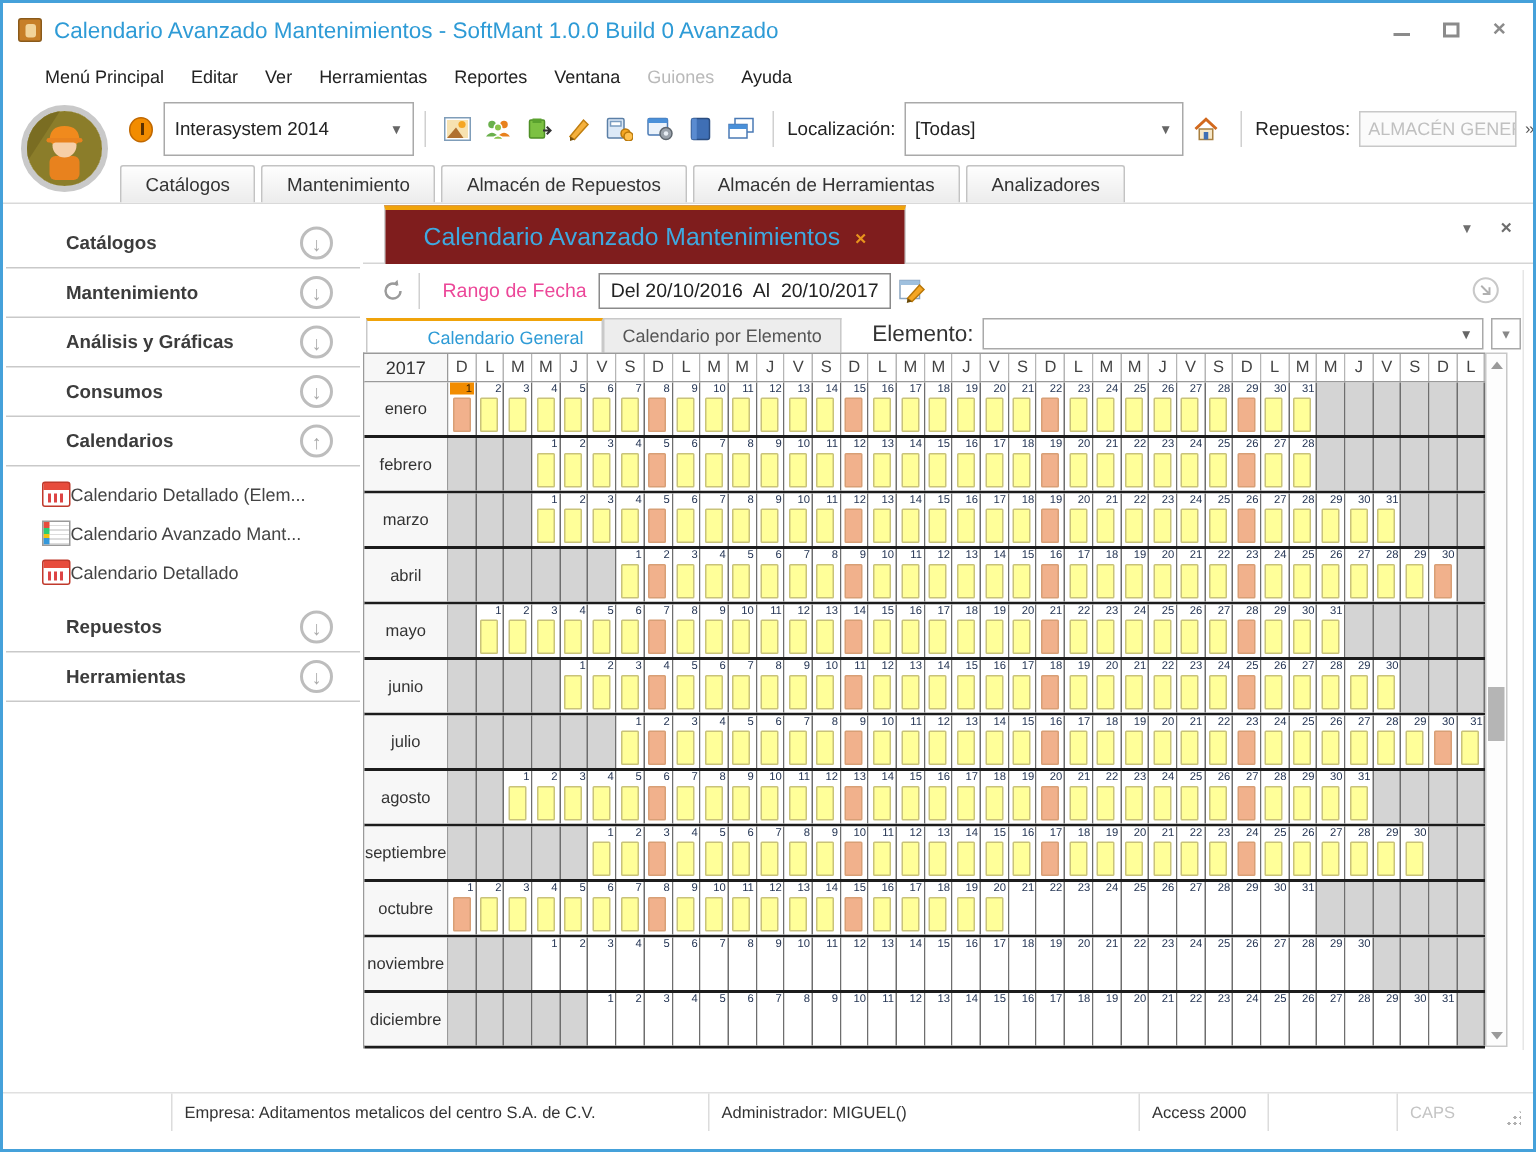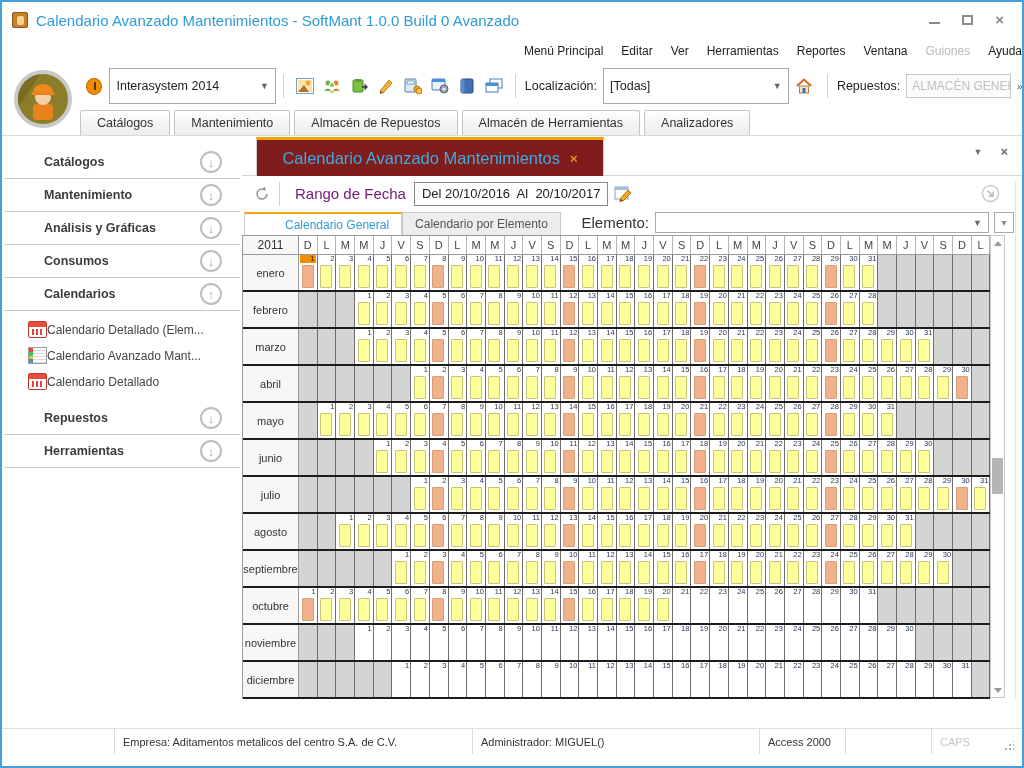--- a/index.html
+++ b/index.html
@@ -11,21 +11,21 @@
   .app-icon { width:16px; height:16px; background:#c77f28; border:1px solid #8a5a1a; border-radius:2px; position:relative; margin-right:8px; }
   .app-icon::after { content:""; position:absolute; left:4px; top:3px; width:7px; height:9px; background:#f2d49a; border-radius:2px; }
   .title-text { color:#2e9bd6; font-size:15px; }
   .win-controls { margin-left:auto; display:flex; align-items:center; gap:22px; padding-right:8px; }
   .wc { color:#8b8b8b; cursor:default; }
   .wc-min { width:11px; height:8px; border-bottom:2px solid #8b8b8b; }
   .wc-max { width:11px; height:10px; border:2px solid #8b8b8b; }
   .wc-close { font-size:15px; font-weight:bold; line-height:10px; }
 
   
-  .menubar { height:26px; display:flex; align-items:center; gap:18px; padding-left:28px; font-size:12px; color:#222; flex:0 0 auto;justify-content:flex-end; }
+  .menubar { height:26px; display:flex; align-items:center; gap:18px; padding-left:28px; font-size:12px; color:#222; flex:0 0 auto; }
   .menu-item { cursor:default; }
   .menu-item.disabled { color:#b9b9b9; }
 
   
   .toolbar { height:44px; display:flex; align-items:center; padding-left:84px; flex:0 0 auto; position:relative; }
   .avatar { position:absolute; left:12px; top:6px; width:58px; height:58px; border-radius:50%; border:4px solid #c9c9c9; background:#8b7d2a; overflow:hidden; z-index:5; box-shadow:0 0 0 2px #fff inset; }
   .avatar svg { display:block; }
   .tb-sep { width:1px; height:24px; background:#d0d0d0; margin:0 7px; }
   .power-icon { width:17px; height:17px; border-radius:50%; background:#f28c00; border:1px solid #c06800; position:relative; margin-right:7px; }
   .power-icon::after { content:""; position:absolute; left:7px; top:3px; width:2px; height:8px; background:#5a3000; }
@@ -67,21 +67,21 @@
   .doctab-bar { height:40px; border-bottom:1px solid #d5d5d5; display:flex; align-items:stretch; position:relative; }
   .doc-tab { margin-left:14px; width:348px; border:1px solid #d0d0d0; border-bottom:none; border-top:3px solid #f0a30a; background:#7f1d1d; display:flex; align-items:center; justify-content:center; gap:10px; position:relative; top:1px; cursor:default; }
   .doc-tab .t { color:#3fa9e0; font-size:16.5px; }
   .doc-tab .x { color:#e8941d; font-size:13px; font-weight:bold; cursor:pointer; }
   .doc-controls { position:absolute; right:14px; top:8px; display:flex; gap:18px; align-items:center; color:#6e6e6e; }
   .doc-controls .dd { font-size:9px; cursor:pointer; }
   .doc-controls .cl { font-size:13px; font-weight:bold; cursor:pointer; }
 
   
   .date-row { height:35px; display:flex; align-items:center; padding-left:10px; position:relative; }
-  .date-label { font-size:15px; color:#701a75; margin:0 8px; white-space:nowrap; }
+  .date-label { font-size:13px; color:#ec4899; margin:0 8px; white-space:nowrap; }
   .date-box { border:1px solid #8a8a8a; height:24px; display:flex; align-items:center; padding:8px 7px; font-size:13px; color:#222; white-space:pre; }
   .corner-ico { position:absolute; right:22px; top:8px; }
 
   
   .subtab-row { height:24px; display:flex; align-items:flex-end; padding-left:2px; }
   .subtab { height:23px; padding:0 12px; display:flex; align-items:center; font-size:12px; cursor:pointer; }
   .subtab.active { background:#fff; border:1px solid #c9c9c9; border-bottom:none; border-top:2px solid #f0a30a; color:#2e9bd6;padding-left:40px; }
   .subtab.inactive { background:#ededed; border:1px solid #c9c9c9; border-bottom:none; color:#555; }
   .elem-group { margin-left:auto; display:flex; align-items:center; margin-right:8px; margin-bottom:2px; }
   .elem-label { font-size:15px; color:#333; margin-right:6px; }
@@ -357,21 +357,21 @@
             <span></span>
             <span class="arrow">▼</span>
           </div>
           <div class="elem-btn">▾</div>
         </div>
       </div>
 
       <div class="grid-wrap">
         <div class="cal-grid">
             <div class="cal-row cal-header">
-              <div class="cal-label">2011</div>
+              <div class="cal-label">2017</div>
               <div class="cal-cell cal-dow">D</div>
               <div class="cal-cell cal-dow">L</div>
               <div class="cal-cell cal-dow">M</div>
               <div class="cal-cell cal-dow">M</div>
               <div class="cal-cell cal-dow">J</div>
               <div class="cal-cell cal-dow">V</div>
               <div class="cal-cell cal-dow">S</div>
               <div class="cal-cell cal-dow">D</div>
               <div class="cal-cell cal-dow">L</div>
               <div class="cal-cell cal-dow">M</div>

